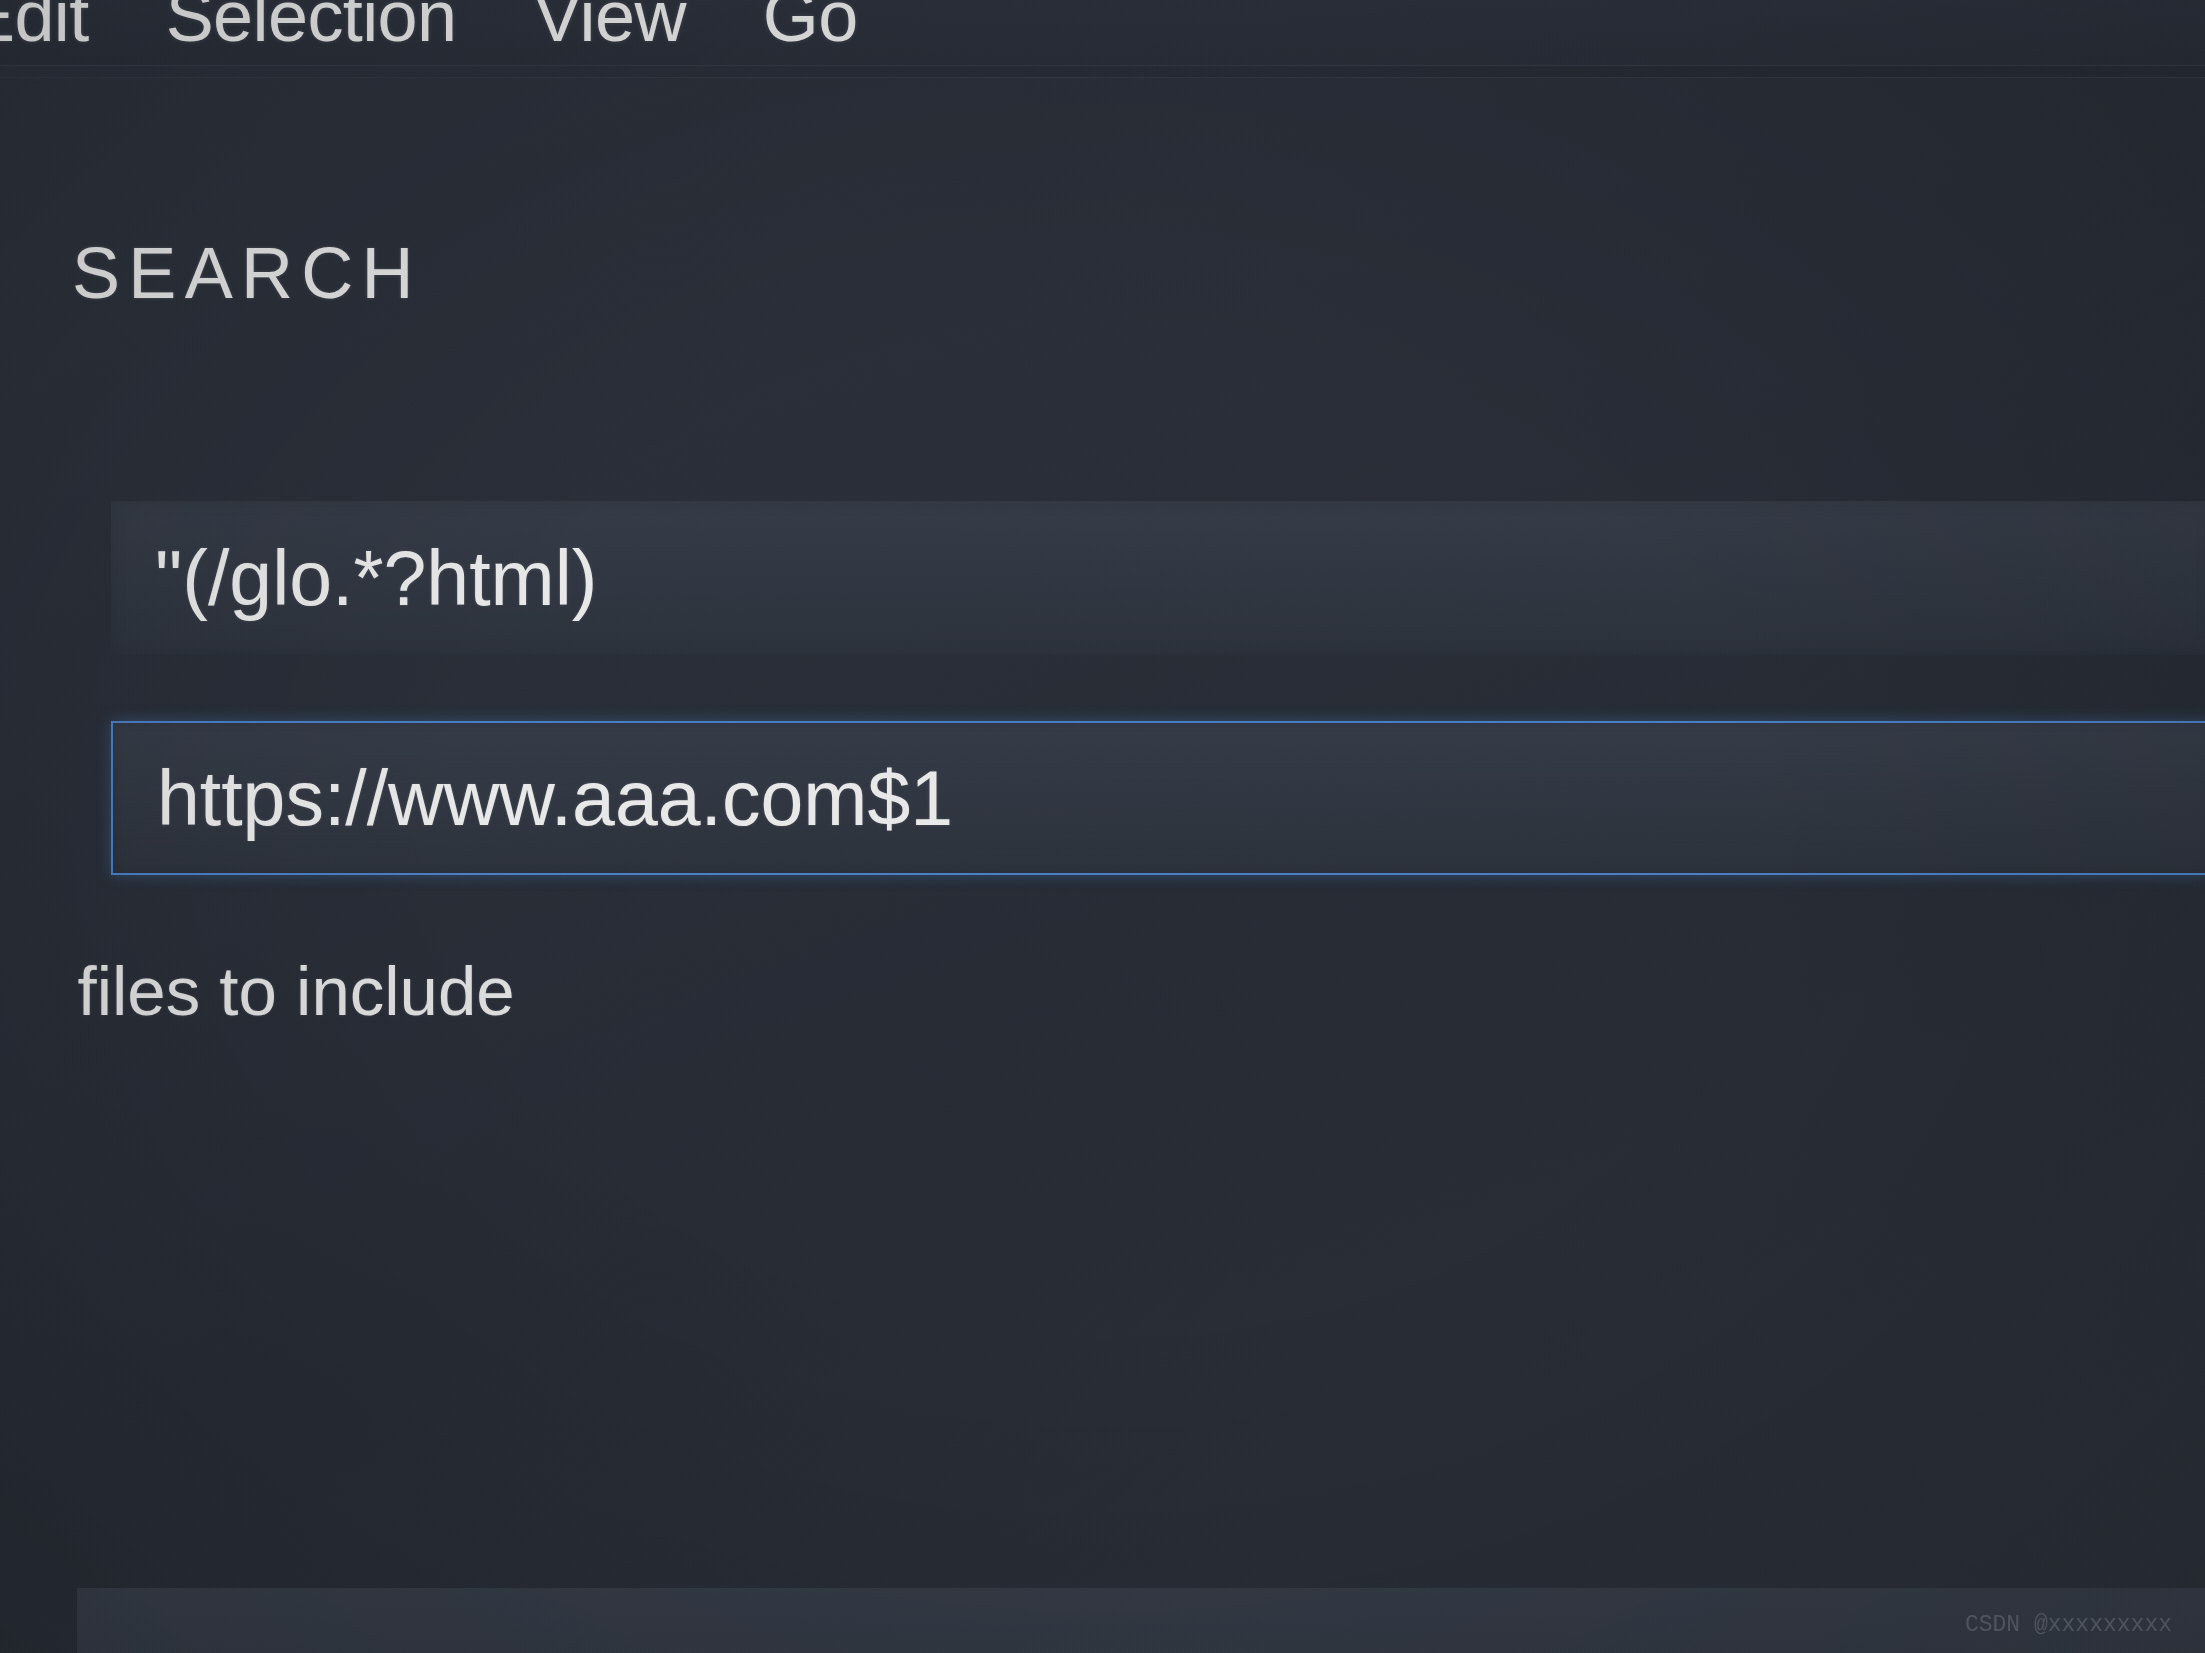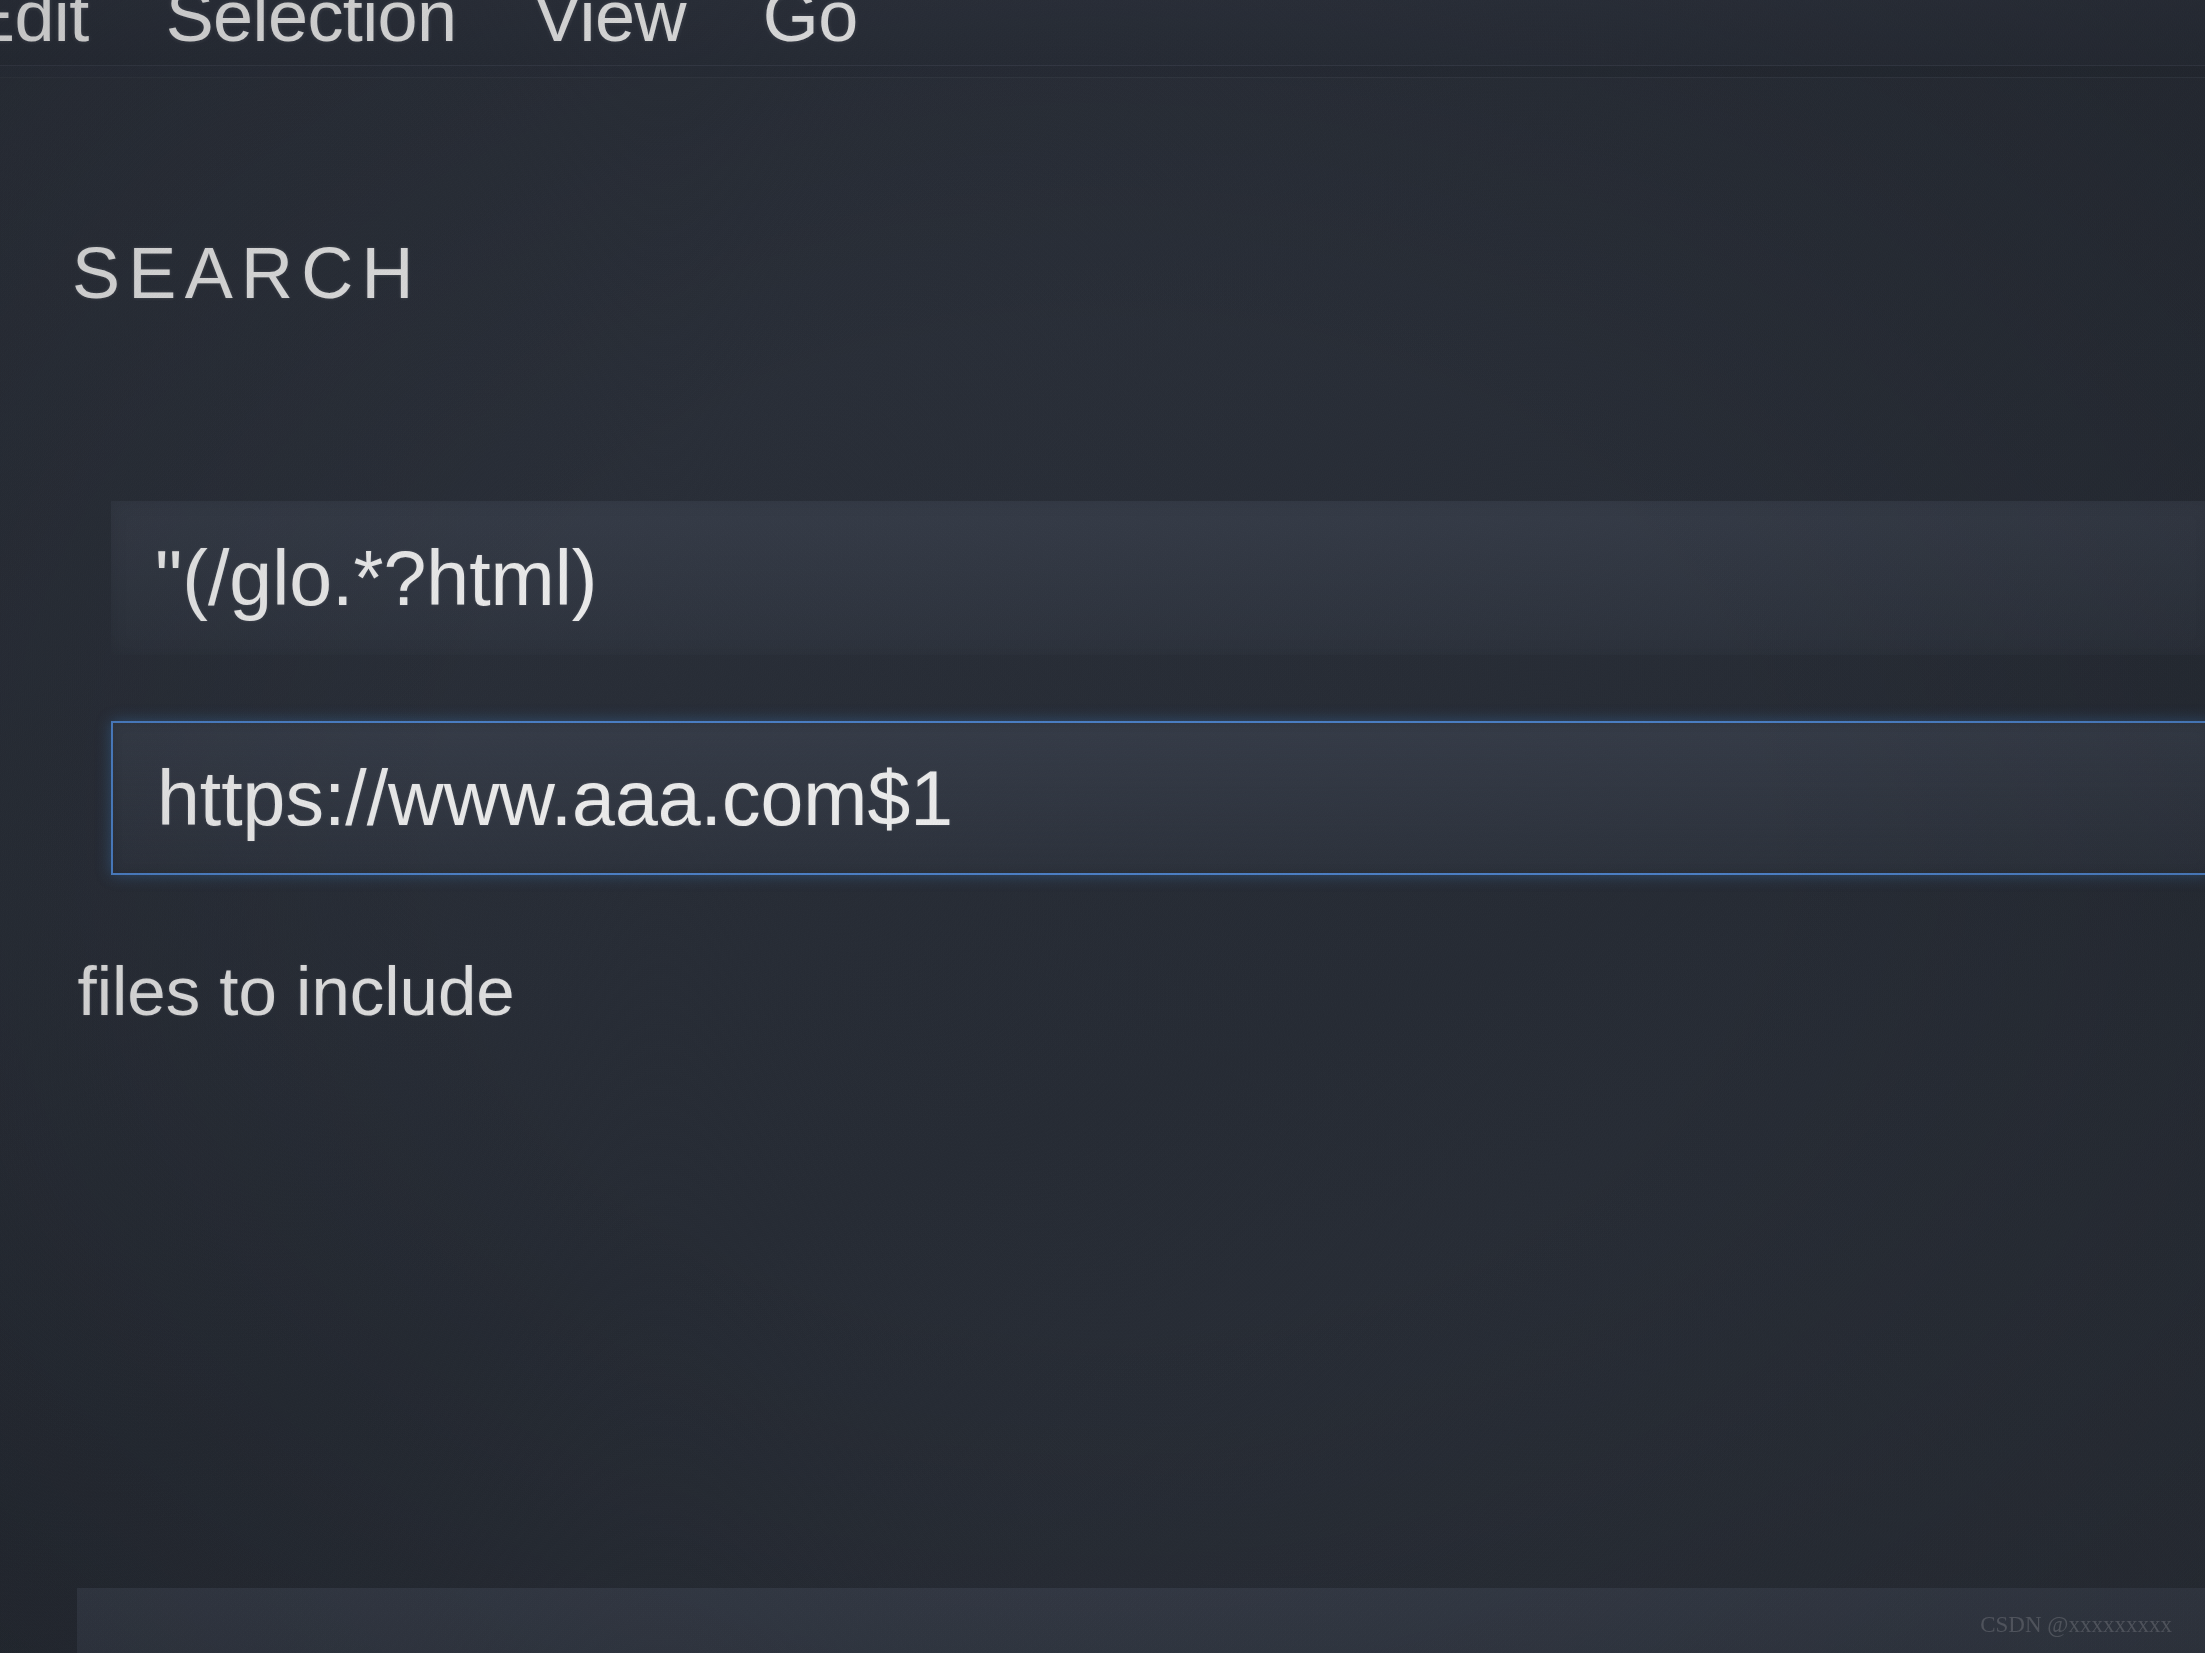--- a/index.html
+++ b/index.html
@@ -125,21 +125,21 @@
       height: 99px;
       background: linear-gradient(180deg, #353b47 0%, #313742 100%);
     }
     
     .watermark {
       position: absolute;
       bottom: 16.5px;
       right: 33px;
       font-size: 23px;
       color: rgba(180,180,185,0.25);
-      font-family: Liberation Serif, serif;
+      font-family: Liberation Mono, monospace;
       z-index: 200;
     }
     
     
     .vignette {
       position: absolute;
       top: 0; left: 0; right: 0; bottom: 0;
       background: radial-gradient(ellipse at center, transparent 40%, rgba(0,0,0,0.15) 100%);
       pointer-events: none;
       z-index: 90;

